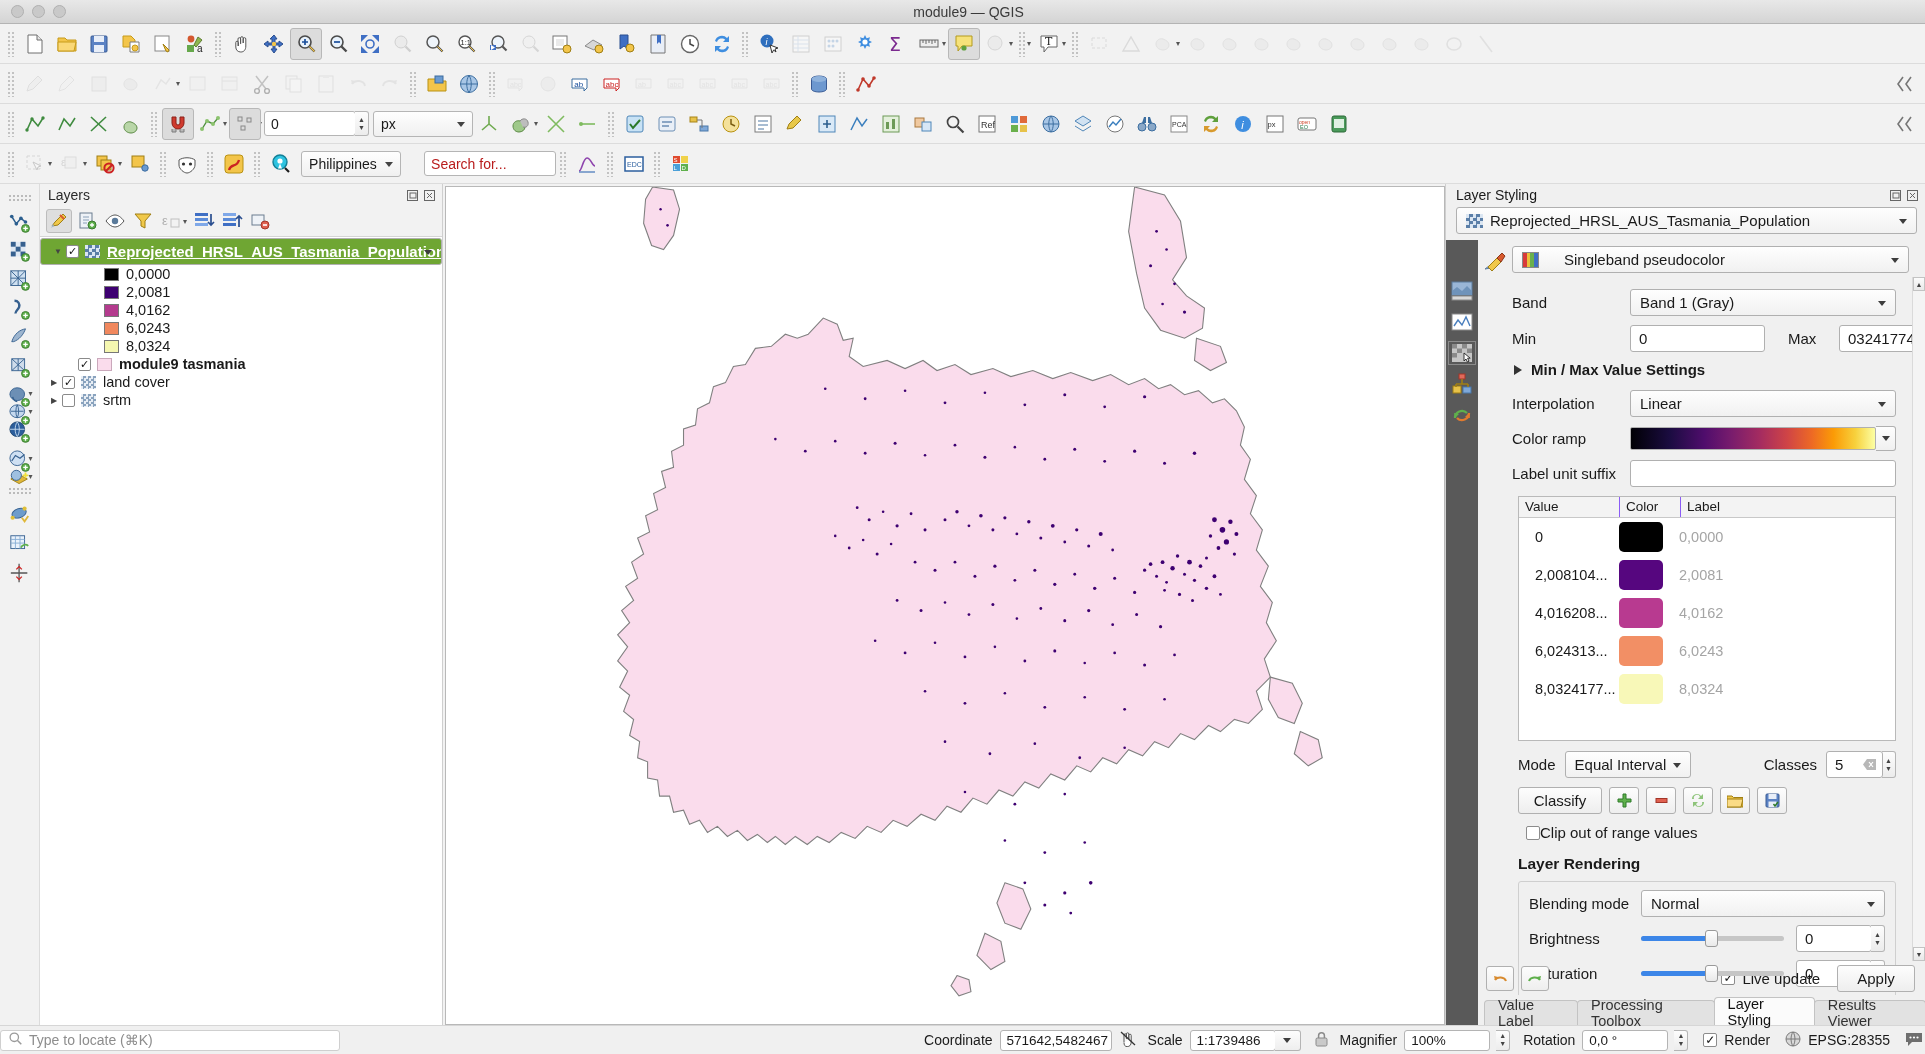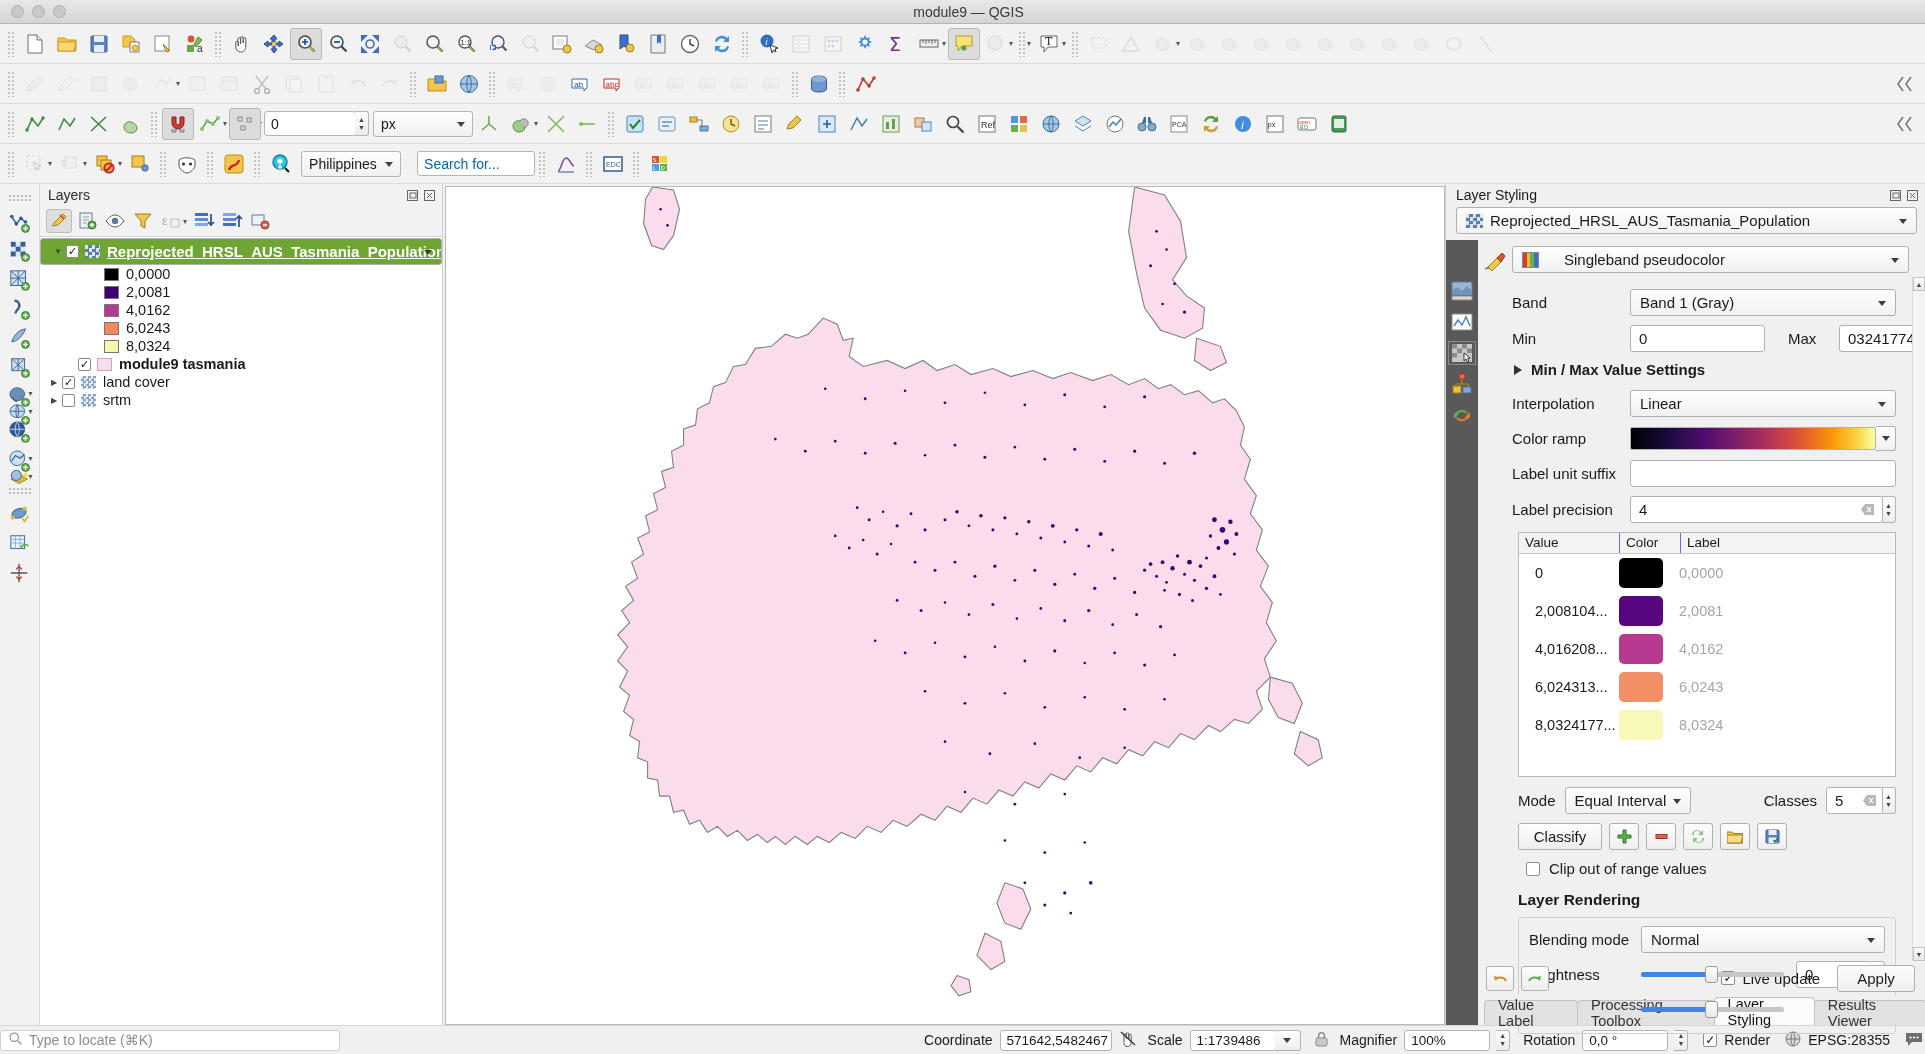--- a/index.html
+++ b/index.html
@@ -1001,21 +1001,21 @@
       <svg class="ico" viewBox="0 0 22 22">
           <circle cx="10" cy="9" r="7" fill="#2ec3e0" stroke="#127f96" stroke-width="1.4"></circle>
           <circle cx="10" cy="8" r="2.6" fill="#fff"></circle>
           <path d="M10 10.5l2 5h-4z" fill="#fff"></path>
           <path d="M15 15l4 4" stroke="#1b1b1b" stroke-width="2.2"></path>
         </svg>
       </div>
     <div class="tsel" style="width:100px;margin-left:4px">
       <span>Philippines</span>
       </div>
-    <div class="tin" style="width:118px;margin-left:16px;color:#0369a1">
+    <div class="tin" style="width:132px;margin-left:23px;color:#b91c1c">
       <span>Search for...</span>
       </div>
     <div class="tb-sep"></div>
     <div class="tb-btn">
       <svg class="ico" viewBox="0 0 22 22">
           <path d="M3 18c3 0 4-13 8-13s5 8 8 8" fill="none" stroke="#8e44ad" stroke-width="1.6"></path>
           <path d="M3 19h16" stroke="#5b86c0" stroke-width="1.4"></path>
         </svg>
       </div>
     <div class="tb-sep"></div>
@@ -1619,37 +1619,20 @@
 
               <div class="frow">
                 <div class="flabel">Label unit suffix</div>
                 <div class="fctl">
                     <div class="tinp">
                   <span></span>
                     </div>
                   </div>
               </div>
 
-              <div class="frow">
-                <div class="flabel">Label precision</div>
-                <div class="fctl" style="display:flex;align-items:center;">
-                  <div class="tinp" style="flex:1;position:relative;">
-                    <span>4</span>
-                    <span style="position:absolute;right:8px;">
-                      <svg width="13" height="11" viewBox="0 0 13 11">
-                          <path d="M4 0h9v11H4L0 5.5z" fill="#b8b8b8"></path>
-                          <path d="M6 3l4 5M10 3l-4 5" stroke="#fff" stroke-width="1.2"></path>
-                        </svg></span>
-                  </div>
-                  <div class="spin" style="height:27px;">
-                      <i>▲</i>
-                      <i>▼</i>
-                    </div>
-                </div>
-              </div>
 
               <div class="ctable">
                 <div class="ct-head">
                   <div style="width:101px;flex:0 0 101px">Value</div>
                   <div style="width:61px;flex:0 0 61px">Color</div>
                   <div style="flex:1;border-right:none">Label</div>
                 </div>
                 <div class="ct-rows">
                   <div class="ctrow">
                     <div class="c-val">0</div>
@@ -1739,21 +1722,21 @@
                 <div class="ibtn">
                   <svg width="15" height="15" viewBox="0 0 15 15">
                       <rect x="1" y="1" width="13" height="13" rx="1" fill="#5b82c4" stroke="#3b5c95"></rect>
                       <rect x="3.5" y="1" width="8" height="5" fill="#e8eef8"></rect>
                       <rect x="3.5" y="8.5" width="8" height="5.5" fill="#e8eef8"></rect>
                       <path d="M8.5 11l1.5 2 3-4" stroke="#2f7a2a" stroke-width="1.4" fill="none"></path>
                     </svg>
                   </div>
               </div>
 
-              <div style="display:flex;align-items:center;gap:9px;margin:0 0 14px 6px;padding-left:8px;">
+              <div style="display:flex;align-items:center;margin:0 0 14px 6px;padding-left:8px;">
                 <span class="chkbox"></span>
                 <span>Clip out of range values</span>
               </div>
 
               <div style="font-weight:bold;font-size:15.5px;margin:0 0 8px 6px;">Layer Rendering</div>
 
               <div style="border:1px solid #cfcfcf;border-radius:3px;padding:8px 10px 4px 10px;margin-left:6px;">
                 <div class="frow" style="margin-bottom:8px">
                   <div class="flabel" style="width:112px;flex:0 0 112px">Blending mode</div>
                   <div class="fctl">

